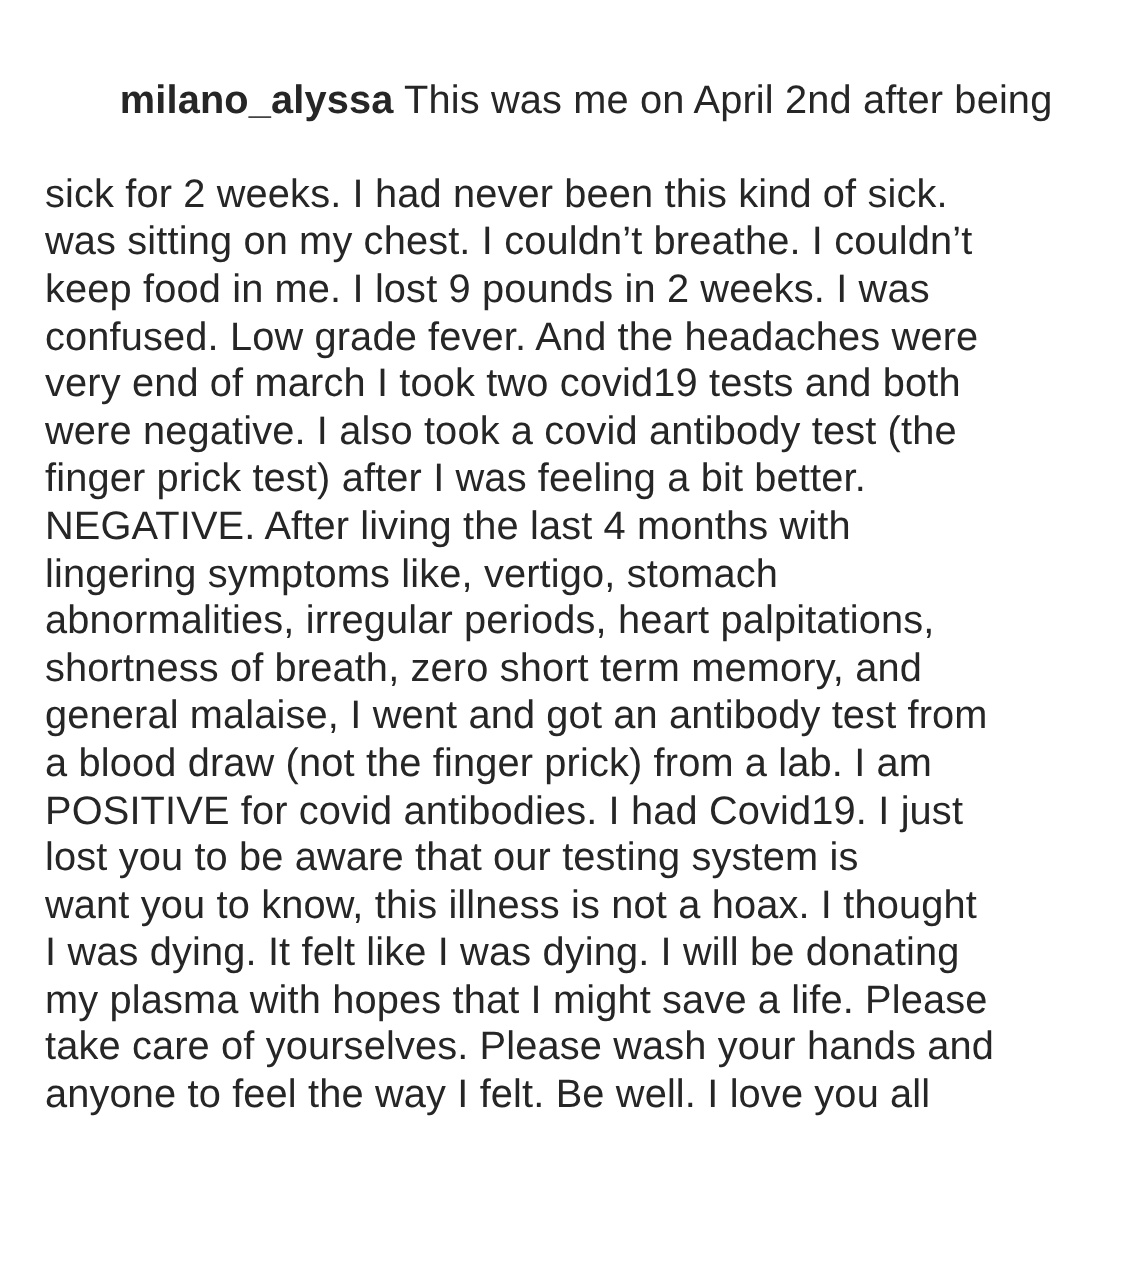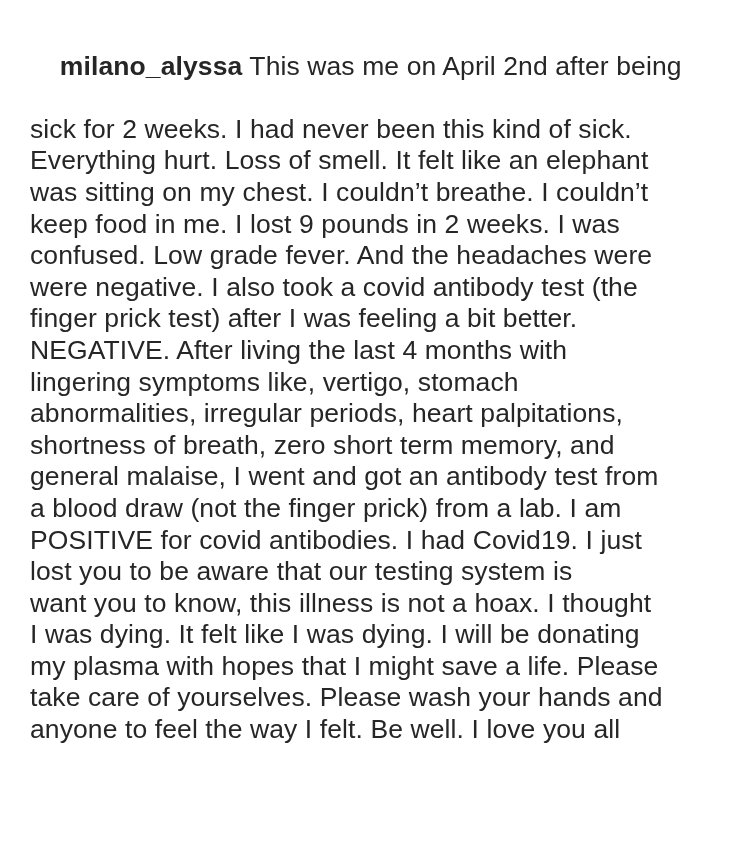--- a/index.html
+++ b/index.html
@@ -20,35 +20,36 @@
     letter-spacing: 0.1px;
     color: #262626;
     -webkit-font-smoothing: antialiased;
   }
   .caption-line {
     white-space: pre;       
   }
   .username {
     font-weight: 700;
     cursor: pointer;
+    margin-left: 20px;
   }
 </style>
 </head>
 <body>
 
 <div class="post-caption">
   <div class="caption-line">
     <span class="username">milano_alyssa</span><span> This was me on April 2nd after being</span>
   </div>
   <div id="caption-lines">
       <div class="caption-line">sick for 2 weeks. I had never been this kind of sick.</div>
-      <div class="caption-line">Everything hurt. Loss of smell. It felt like an elephant</div>
       <div class="caption-line">was sitting on my chest. I couldn’t breathe. I couldn’t</div>
       <div class="caption-line">keep food in me. I lost 9 pounds in 2 weeks. I was</div>
       <div class="caption-line">confused. Low grade fever. And the headaches were</div>
+      <div class="caption-line">very end of march I took two covid19 tests and both</div>
       <div class="caption-line">were negative. I also took a covid antibody test (the</div>
       <div class="caption-line">finger prick test) after I was feeling a bit better.</div>
       <div class="caption-line">NEGATIVE. After living the last 4 months with</div>
       <div class="caption-line">lingering symptoms like, vertigo, stomach</div>
       <div class="caption-line">abnormalities, irregular periods, heart palpitations,</div>
       <div class="caption-line">shortness of breath, zero short term memory, and</div>
       <div class="caption-line">general malaise, I went and got an antibody test from</div>
       <div class="caption-line">a blood draw (not the finger prick) from a lab. I am</div>
       <div class="caption-line">POSITIVE for covid antibodies. I had Covid19. I just</div>
       <div class="caption-line">lost you to be aware that our testing system is</div>

